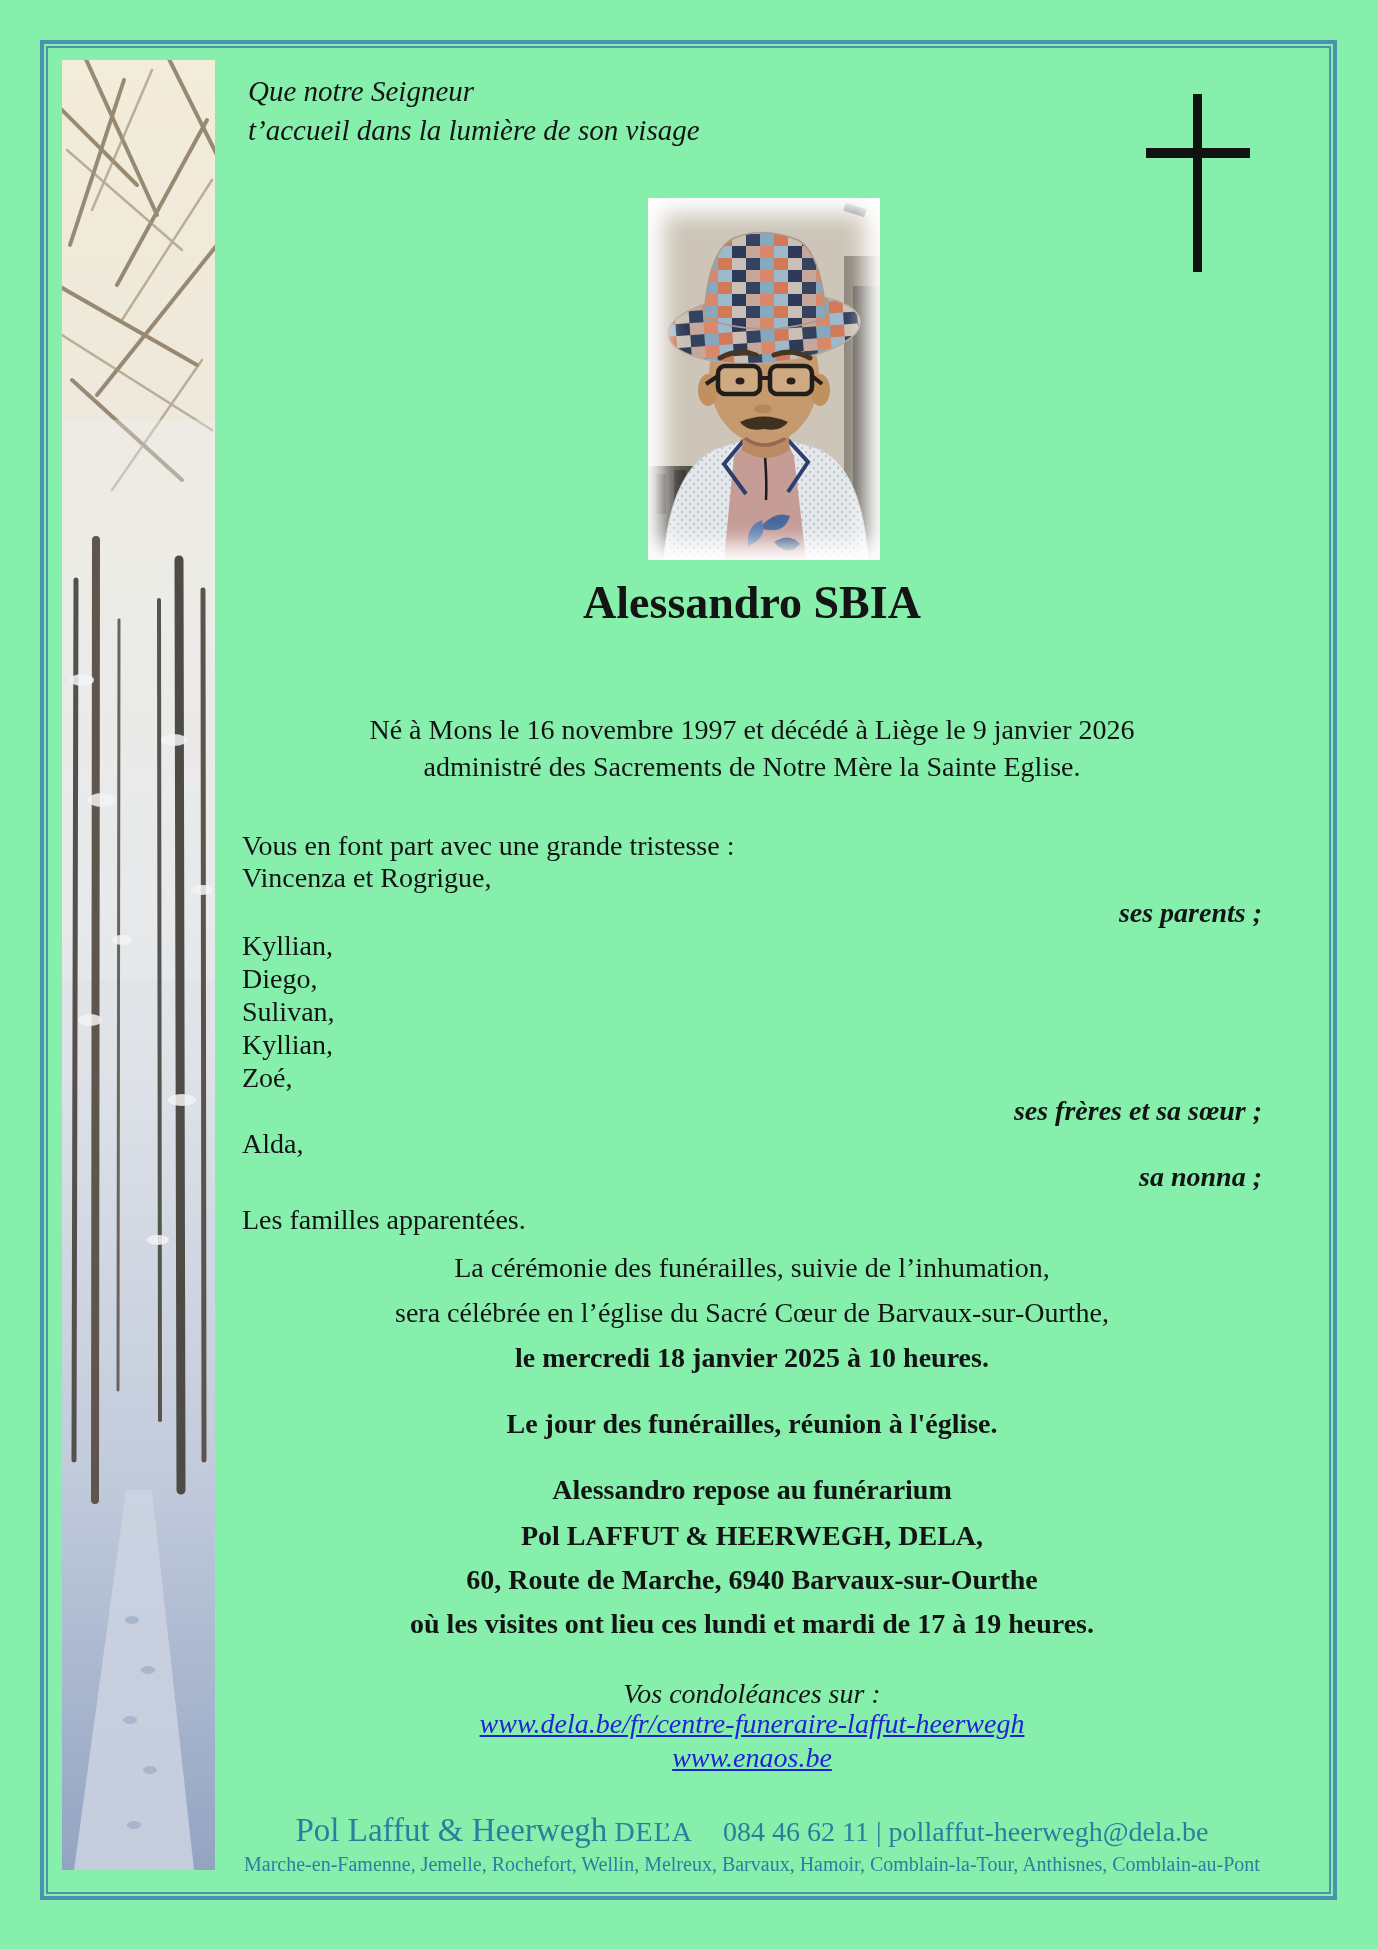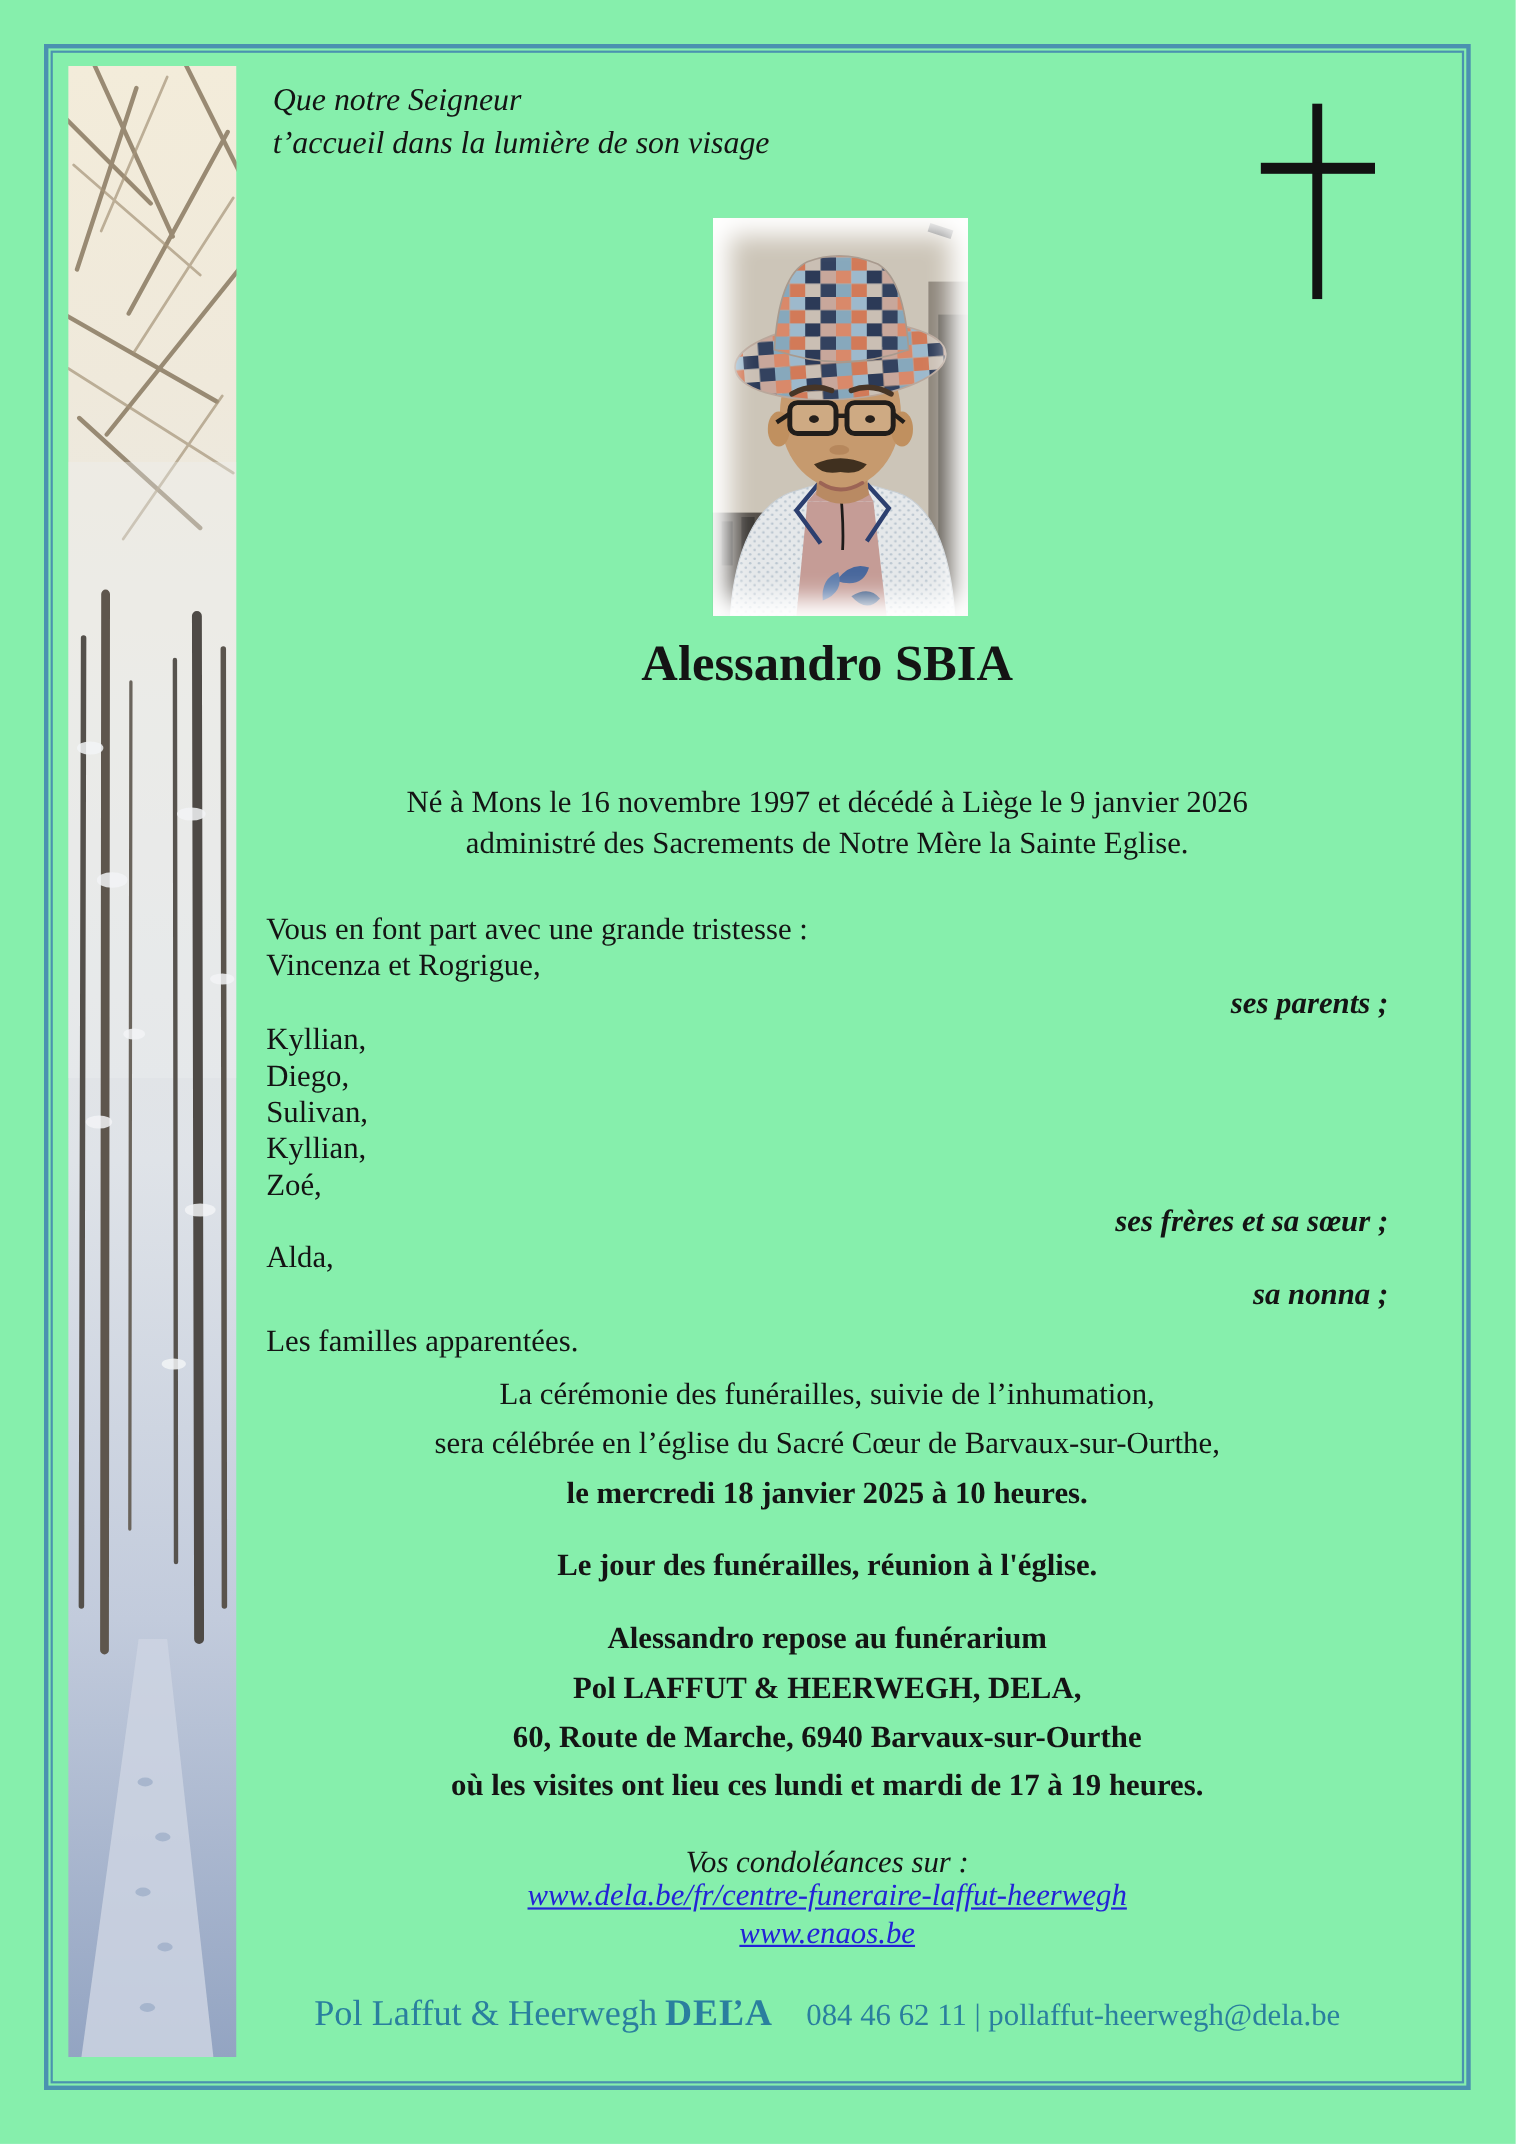--- a/index.html
+++ b/index.html
@@ -37,21 +37,21 @@
   .bi{font-weight:bold;font-style:italic;}
   .title{position:absolute;left:0;right:0;top:574px;text-align:center;
          font-size:46px;font-weight:bold;line-height:57px;}
   .life{position:absolute;left:0;right:0;top:711px;text-align:center;line-height:37px;}
   a.doclink{color:#2323d6;text-decoration:underline;font-style:italic;}
 
   
   .footer-brand-row{position:absolute;left:0;right:0;top:1812px;display:flex;
                     justify-content:center;align-items:baseline;gap:30px;color:#2a7f9e;}
   .brand-name{font-size:33px;}
-  .brand-suffix{font-size:34px;font-weight:bold;letter-spacing:1px;}
+  .brand-suffix{font-size:28px;font-weight:normal;letter-spacing:1px;}
   .contact{font-size:28px;}
   .cities{position:absolute;left:0;right:0;top:1853px;text-align:center;
           font-size:20px;color:#2a7f9e;}
 </style>
 </head>
 <body>
 
 <div class="page">
 
   <div class="frame">
@@ -260,15 +260,16 @@
       <a href="#" class="doclink">www.enaos.be</a>
     </div>
 
     <div class="footer-brand-row">
       <span>
         <span class="brand-name">Pol Laffut &amp; Heerwegh</span>
         <span class="brand-suffix">DEĽA</span>
       </span>
       <span class="contact">084 46 62 11 | pollaffut-heerwegh@dela.be</span>
     </div>
+    <div class="cities">Marche-en-Famenne, Jemelle, Rochefort, Wellin, Melreux, Barvaux, Hamoir, Comblain-la-Tour, Anthisnes, Comblain-au-Pont</div>
 
   </div>
 </div>
 
 </body></html>

